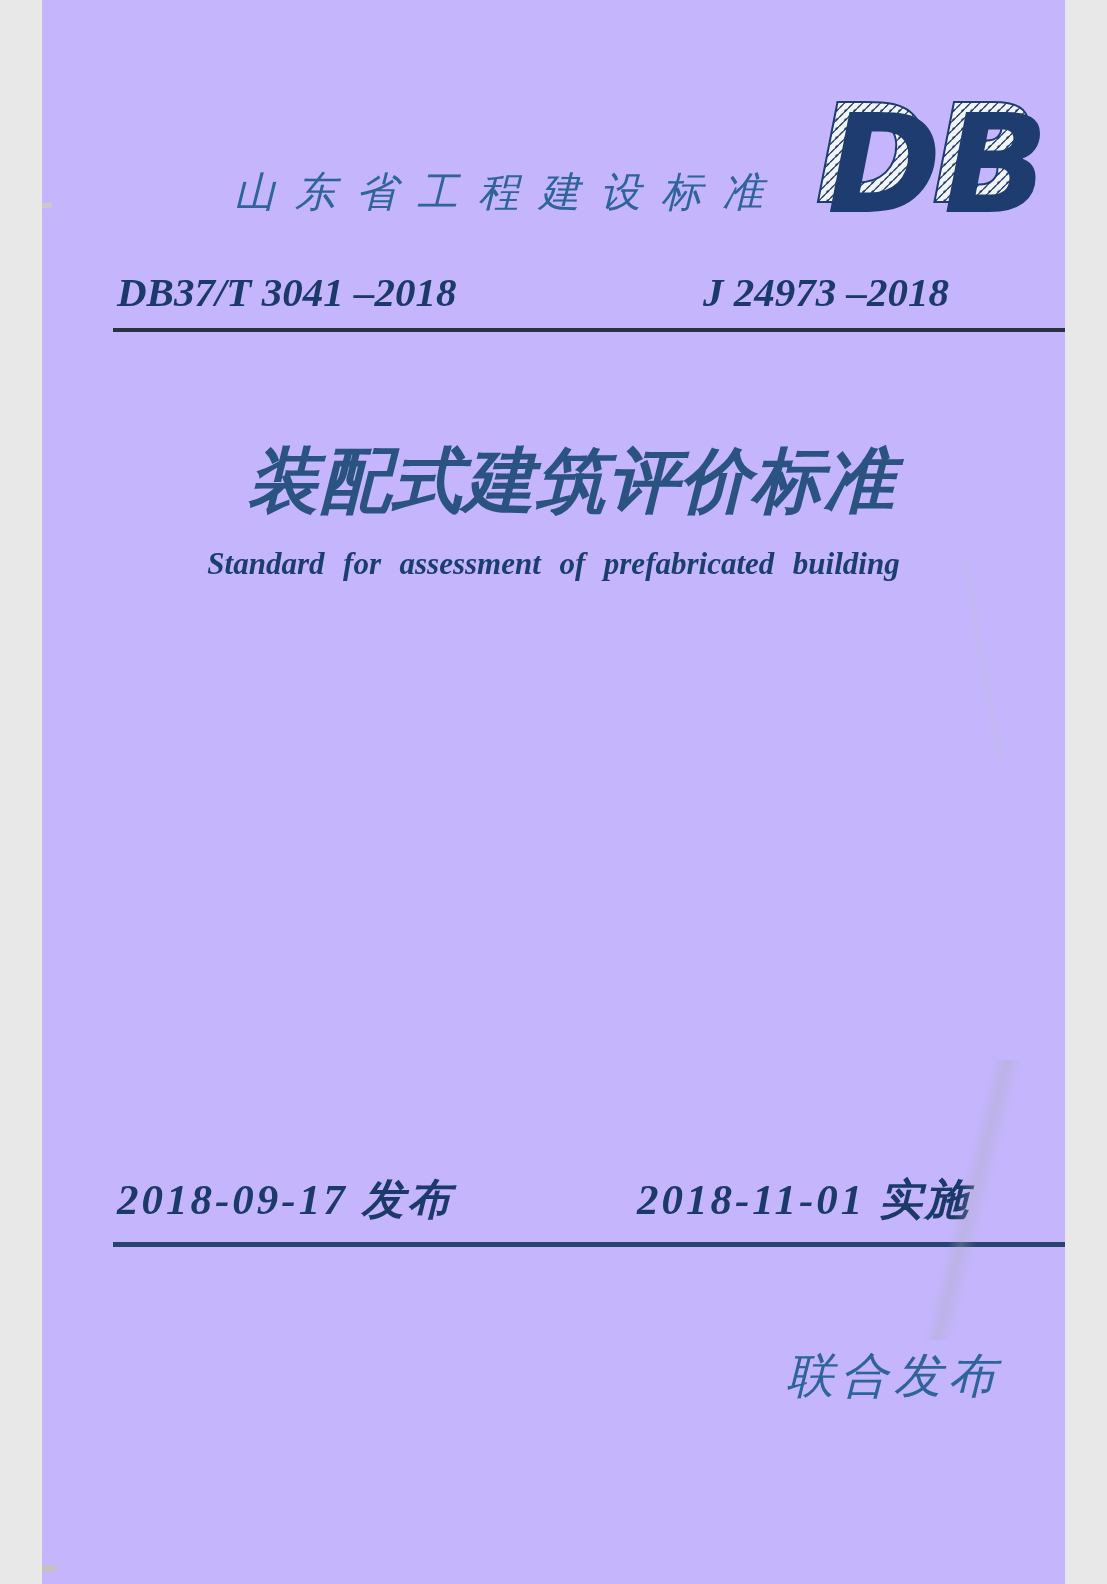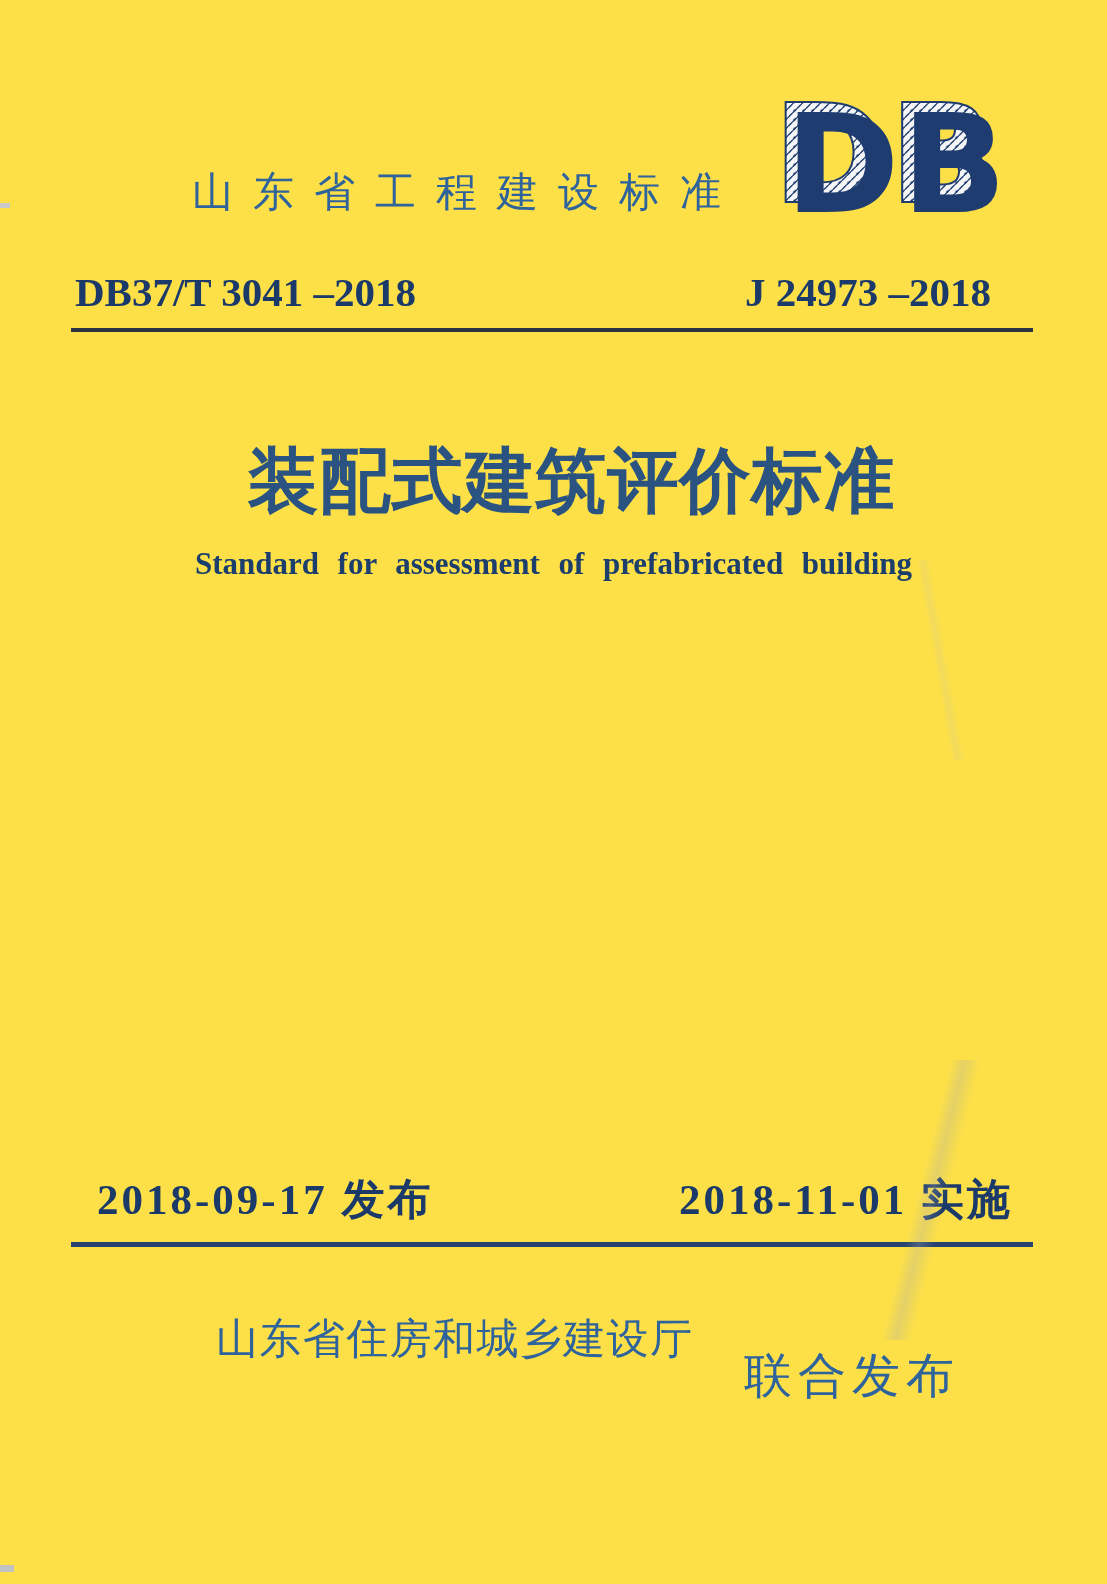--- a/index.html
+++ b/index.html
@@ -1,22 +1,23 @@
 <!DOCTYPE html>
 <html><head>
 <meta charset="utf-8">
 <style>
   html,body{margin:0;padding:0;background:#e8e8e8;}
   .page{
     position:relative;
-    width:1107px;height:1584px;
+    width:1023px;height:1584px;
     margin:0 auto;
-    background:#fde047;
+    background:#c4b5fd;
     overflow:hidden;
     font-family:"Liberation Sans",sans-serif;
+    font-style:italic;
   }
   
   .series-label{
     position:absolute;left:192px;top:172px;
     font-size:41px;line-height:1;
     letter-spacing:20px;
     color:#2f639c;
     font-weight:500;
     white-space:nowrap;
   }
@@ -57,21 +58,21 @@
     white-space:nowrap;
   }
   
   .date{
     position:absolute;top:1178px;
     font-family:"Liberation Serif",serif;
     font-weight:bold;font-size:43px;line-height:1;
     letter-spacing:3px;
     color:#1c3a69;white-space:nowrap;
   }
-  .date-left{left:75px;margin-left:22px;}
+  .date-left{left:75px;}
   .date-right{right:94px;}
   
   .pub-lines{
     position:absolute;left:216px;top:1318px;width:476px;
     color:#2e639c;
     font-size:42px;line-height:1;
     font-weight:500;
   }
   .pub-line{
     text-align:justify;
@@ -125,21 +126,20 @@
 
   <div class="title-cn">装配式建筑评价标准</div>
   <div class="title-en">Standard for assessment of prefabricated building</div>
 
   <div class="date date-left">2018-09-17 发布</div>
   <div class="date date-right">2018-11-01 实施</div>
 
   <div class="rule rule-bottom"></div>
 
   <div class="pub-lines">
-    <div class="pub-line">山东省住房和城乡建设厅</div>
   </div>
   <div class="joint-label">联合发布</div>
 
   <div class="crease"></div>
   <div class="crease2"></div>
   <div class="edge-dash" style="top:203px;"></div>
   <div class="edge-dash" style="top:1565px;width:14px;height:7px;background:#c2c2c2;"></div>
 
 </div>
 

